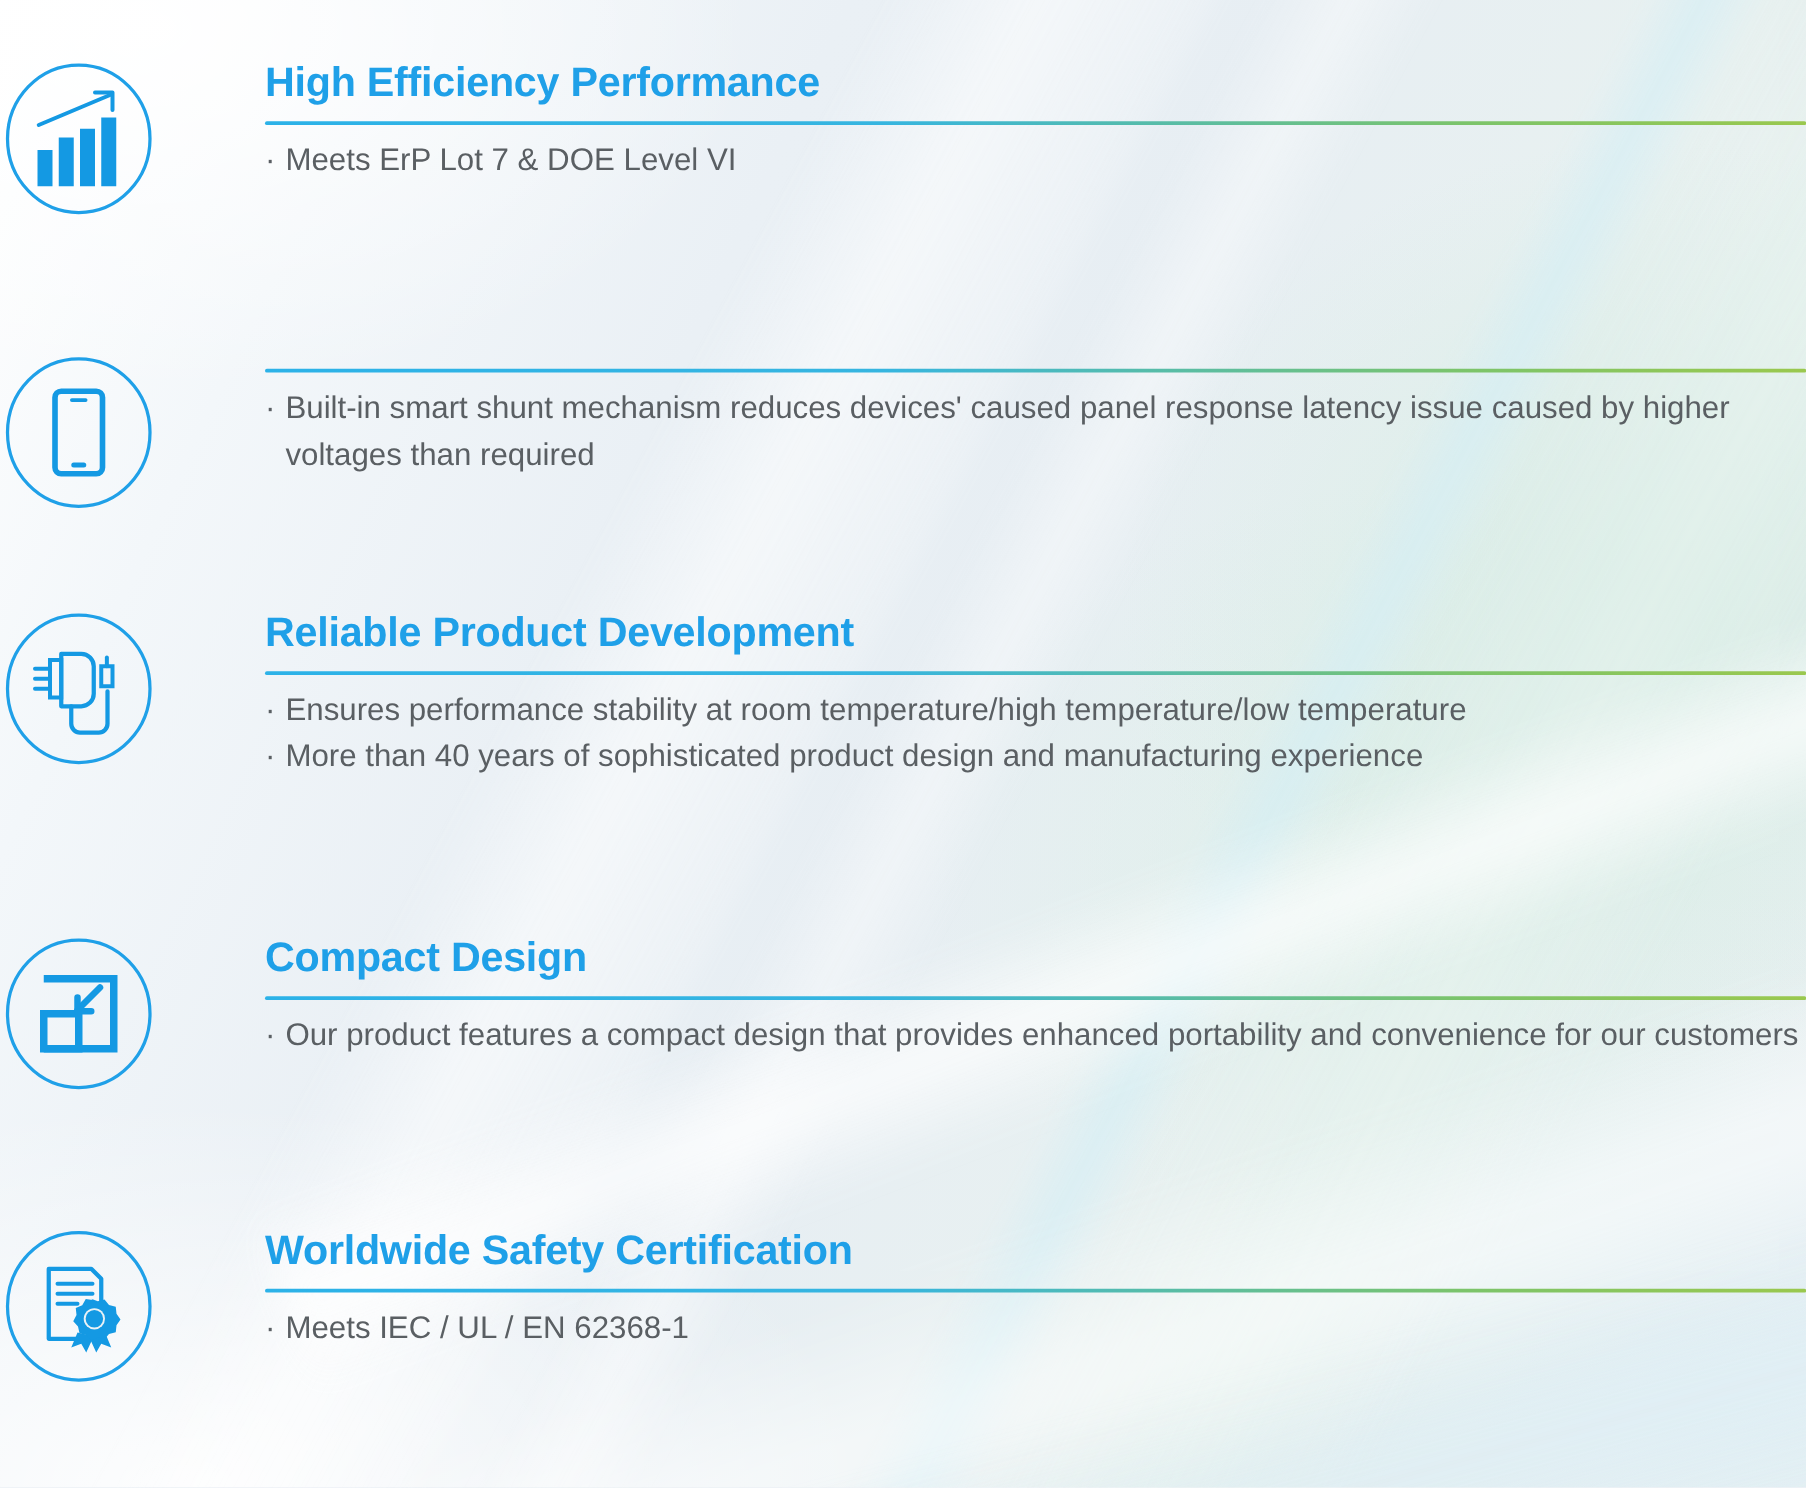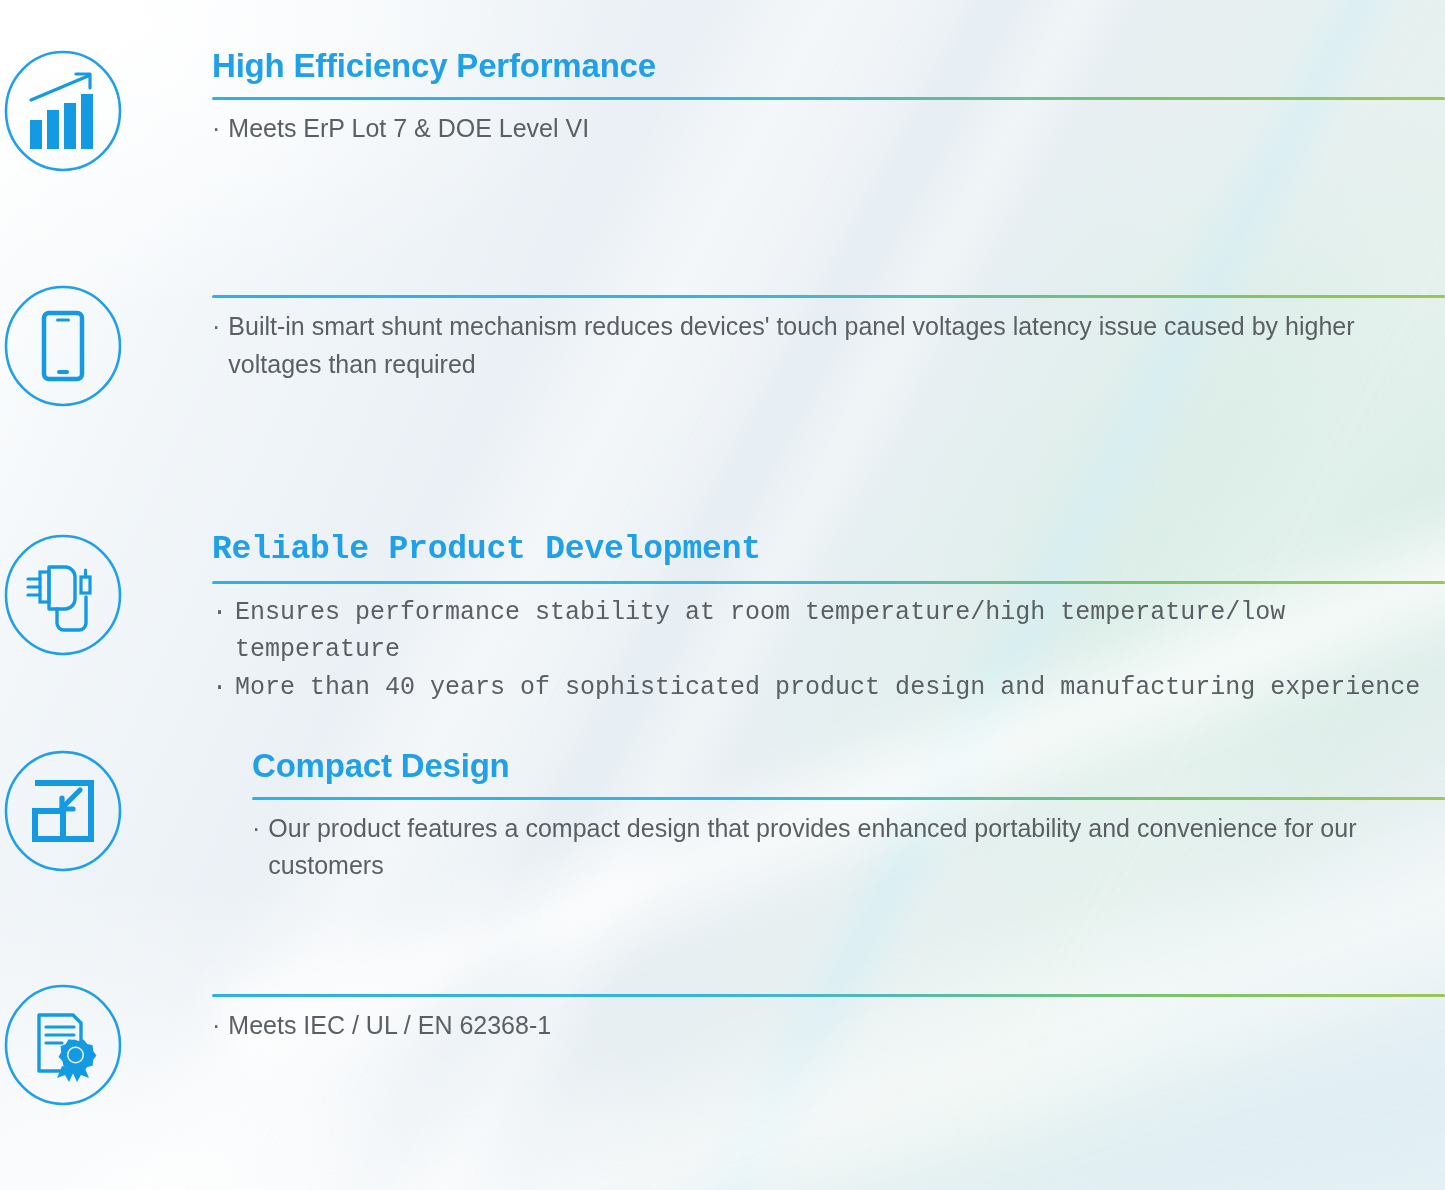--- a/index.html
+++ b/index.html
@@ -235,27 +235,27 @@
           <rect x="42" y="28" width="38" height="66" rx="5" ry="5" fill="none" stroke="#1499e3" stroke-width="4.5"></rect>
           <rect x="54" y="33.5" width="14" height="3" rx="1.5" fill="#1499e3"></rect>
           <rect x="55" y="85" width="12" height="4" rx="2" fill="#1499e3"></rect>
         </svg>
       </div>
       <div class="feature-body">
         <div class="divider"></div>
         <ul class="bullet-list">
           <li class="bullet">
             <span class="dot">·</span>
-            <span class="btext">Built-in smart shunt mechanism reduces devices' touch panel voltages latency issue caused by higher voltages than required</span>
-          </li>
-        </ul>
-      </div>
-    </div>
-
-    <div class="feature" style="top:532px;font-family:Liberation Mono, monospace;">
+            <span class="btext">Built-in smart shunt mechanism reduces devices' caused panel response latency issue caused by higher voltages than required</span>
+          </li>
+        </ul>
+      </div>
+    </div>
+
+    <div class="feature" style="top:488px;">
       <div class="icon-wrap">
         <svg class="icon-circle" viewBox="0 0 122 122">
           <ellipse cx="61" cy="61" rx="57" ry="59" fill="none" stroke="#1fa0e8" stroke-width="2.6"></ellipse>
           <path d="M47 33 h16 a10 10 0 0 1 10 10 v22 a10 10 0 0 1 -10 10 h-16 z" fill="none" stroke="#1499e3" stroke-width="3.4" stroke-linejoin="round"></path>
           <rect x="38" y="38" width="9" height="30" fill="none" stroke="#1499e3" stroke-width="3.2"></rect>
           <path d="M26 45 h12 M26 53 h12 M26 61 h12" fill="none" stroke="#1499e3" stroke-width="3.2" stroke-linecap="round"></path>
           <path d="M55 75 v14 a7 7 0 0 0 7 7 h15 a7 7 0 0 0 7 -7 v-26" fill="none" stroke="#1499e3" stroke-width="3.4" stroke-linecap="round" stroke-linejoin="round"></path>
           <rect x="79" y="43" width="9" height="16" fill="none" stroke="#1499e3" stroke-width="3.2"></rect>
           <path d="M83.5 36 v7" fill="none" stroke="#1499e3" stroke-width="3.2" stroke-linecap="round"></path>
         </svg>
@@ -269,21 +269,21 @@
             <span class="btext">Ensures performance stability at room temperature/high temperature/low temperature</span>
           </li>
           <li class="bullet">
             <span class="dot">·</span>
             <span class="btext">More than 40 years of sophisticated product  design and manufacturing experience</span>
           </li>
         </ul>
       </div>
     </div>
 
-    <div class="feature" style="top:748px;gap:40px;">
+    <div class="feature" style="top:748px;">
       <div class="icon-wrap">
         <svg class="icon-circle" viewBox="0 0 122 122">
           <ellipse cx="61" cy="61" rx="57" ry="59" fill="none" stroke="#1fa0e8" stroke-width="2.6"></ellipse>
           <path d="M33 33 h56 v56 h-56" fill="none" stroke="#1499e3" stroke-width="6"></path>
           <rect x="33" y="61" width="28" height="28" fill="none" stroke="#1499e3" stroke-width="6"></rect>
           <path d="M78 40 L60 58" fill="none" stroke="#1499e3" stroke-width="5.2" stroke-linecap="round"></path>
           <path d="M60 48 L60 59 L71 59" fill="none" stroke="#1499e3" stroke-width="5.2" stroke-linecap="round" stroke-linejoin="round"></path>
         </svg>
       </div>
       <div class="feature-body">
@@ -305,20 +305,21 @@
           <path d="M37 31 h34 l8 8 v48 h-42 z" fill="none" stroke="#1499e3" stroke-width="3.4" stroke-linejoin="round"></path>
           <path d="M44 43 h28 M44 51 h28 M44 59 h16" fill="none" stroke="#1499e3" stroke-width="3.2" stroke-linecap="round"></path>
           <path d="M60 82 l-5 12 l8 -3 l4 7 l6 -13 z" fill="#1499e3"></path>
           <path d="M82 82 l5 12 l-8 -3 l-4 7 l-6 -13 z" fill="#1499e3"></path>
           <path d="M71 55 l5.2 2.0 l5.4 -1.4 l3.6 4.3 l5.4 1.4 l0.6 5.6 l3.2 4.6 l-3.2 4.6 l-0.6 5.6 l-5.4 1.4 l-3.6 4.3 l-5.4 -1.4 l-5.2 2.0 l-4.0 -4.0 l-5.4 -1.4 l-1.2 -5.5 l-3.8 -4.2 l2.6 -5.0 l-0.6 -5.6 l5.2 -2.2 l2.8 -4.9 l5.5 0.8 z" fill="#1499e3"></path>
           <circle cx="73.5" cy="71" r="8.5" fill="#eaf2f6"></circle>
           <circle cx="73.5" cy="71" r="7" fill="#1499e3"></circle>
         </svg>
       </div>
       <div class="feature-body">
+        <div class="feature-title">Worldwide Safety Certification</div>
         <div class="divider"></div>
         <ul class="bullet-list">
           <li class="bullet">
             <span class="dot">·</span>
             <span class="btext">Meets IEC / UL / EN 62368-1</span>
           </li>
         </ul>
       </div>
     </div>
 

